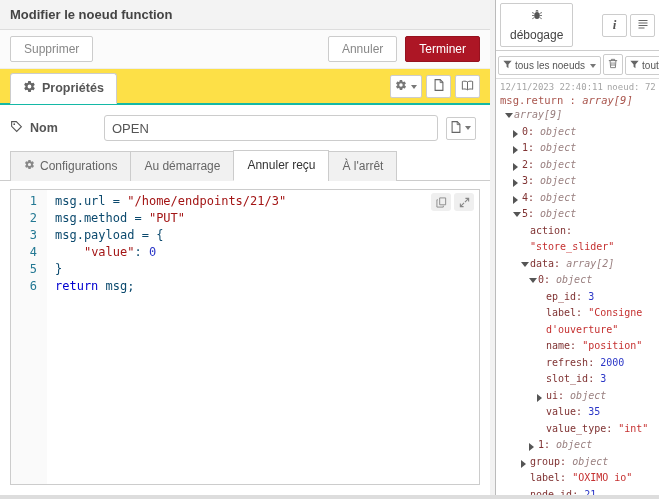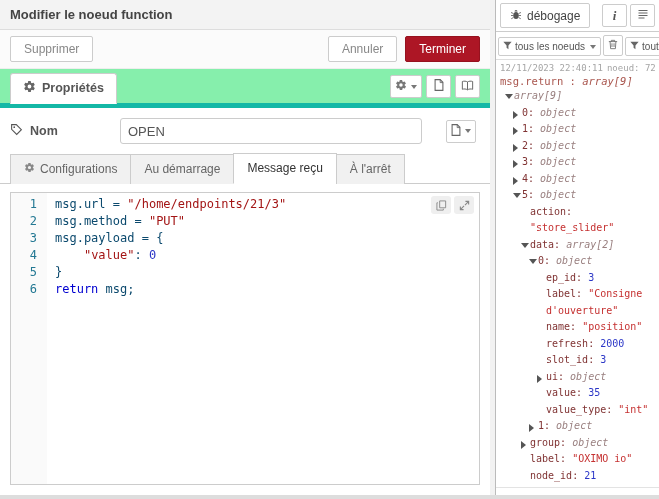--- a/index.html
+++ b/index.html
@@ -8,26 +8,26 @@
   .app { width:659px; height:495px; display:flex; background:#f2f2f2; overflow:hidden; }
 
   
   .tray { width:490px; background:#fff; display:flex; flex-direction:column; box-shadow:1px 0 4px rgba(0,0,0,.25); overflow:hidden; }
   .tray-header { background:#f3f3f3; border-bottom:1px solid #ddd; padding:7px 10px; font-size:13px; font-weight:bold; color:#444; }
   .tray-toolbar { background:#fbfbfb; border-bottom:1px solid #eee; padding:6px 10px; display:flex; justify-content:space-between; align-items:center; }
   .toolbar-right { display:flex; gap:8px; }
   .btn { font-family:inherit; font-size:12px; color:#888; background:#fff; border:1px solid #ccc; border-radius:2px; padding:5px 13px; cursor:pointer; }
   .btn-primary { background:#ad1625; border-color:#96121f; color:#fff; }
 
-  .props-bar { background:#86efac; border-bottom:5px solid #14b8a6; padding:4px 10px 0; display:flex; justify-content:space-between; align-items:flex-end; }
+  .props-bar { background:#fde047; border-bottom:2px solid #14b8a6; padding:4px 10px 0; display:flex; justify-content:space-between; align-items:flex-end; }
   .props-tab { display:flex; align-items:center; gap:6px; background:#fff; border:1px solid #ccc; border-bottom:1px solid #fff; margin-bottom:-1px; border-radius:3px 3px 0 0; padding:6px 12px 7px; font-size:12.5px; font-weight:bold; color:#555; }
   .props-actions { display:flex; gap:4px; margin-bottom:5px; }
   .icon-btn { height:23px; min-width:25px; display:inline-flex; align-items:center; justify-content:center; gap:2px; background:#fff; border:1px solid #ccc; border-radius:2px; padding:0 4px; cursor:pointer; }
 
-  .form-row { display:flex; align-items:center; gap:24px; padding:10px 14px 9px 10px; background:#fff; }
+  .form-row { display:flex; align-items:center; gap:8px; padding:10px 14px 9px 10px; background:#fff; }
   .form-label { display:flex; align-items:center; gap:7px; width:86px; font-size:12.5px; font-weight:bold; color:#555; flex:none; }
   .name-input { flex:1; height:26px; border:1px solid #ccc; border-radius:3px; padding:0 7px; font-size:13px; color:#555; font-family:inherit; outline:none; }
 
   .func-tabs { display:flex; align-items:flex-end; padding-left:10px; border-bottom:1px solid #ccc; background:#fff; height:31px; }
   .func-tab { display:flex; align-items:center; gap:5px; padding:7px 13px 8px; font-size:12px; color:#666; background:#f1f1f1; border:1px solid #ccc; border-bottom:none; margin-right:-1px; margin-bottom:-1px; cursor:pointer; white-space:nowrap; }
   .func-tab.active { background:#fff; color:#333; border-bottom:1px solid #fff; }
 
   .editor { flex:1; margin:8px 10px 10px; border:1px solid #ccc; position:relative; display:flex; overflow:hidden; font-family:"DejaVu Sans Mono", monospace; font-size:12px; line-height:17px; background:#fff; }
   .gutter { width:36px; flex:none; background:#fafafa; color:#237893; text-align:right; padding:3px 10px 0 0; }
   .code { flex:1; padding:3px 0 0 8px; white-space:pre; color:#111; overflow:hidden; }
@@ -37,21 +37,21 @@
   .tk-k { color:#0000d0; }
   .editor-actions { position:absolute; top:3px; right:5px; display:flex; gap:3px; }
   .ed-btn { width:20px; height:18px; background:#efefef; border-radius:3px; display:flex; align-items:center; justify-content:center; cursor:pointer; }
 
   
   .gap { width:5px; background:#f2f2f2; }
 
   
   .sidebar { flex:1; min-width:0; background:#fff; border-left:1px solid #bbb; display:flex; flex-direction:column; overflow:hidden; }
   .sb-header { display:flex; align-items:center; justify-content:space-between; padding:3px 4px; border-bottom:1px solid #ccc; background:#fff; }
-  .sb-tab { display:flex; align-items:center; gap:5px; border:1px solid #ccc; border-radius:2px; padding:4px 9px; font-size:12px; color:#444; background:#fff; cursor:pointer; white-space:nowrap; }
+  .sb-tab { display:flex; align-items:center; gap:5px; border:1px solid #ccc; border-radius:2px; padding:4px 9px; font-size:12px; color:#444; background:#fff; cursor:pointer; white-space:nowrap;flex-direction:column; }
   .sb-actions { display:flex; gap:3px; }
   .info-i { font-family:"Liberation Serif", serif; font-style:italic; font-weight:bold; font-size:13px; color:#555; }
 
   .sb-toolbar { display:flex; align-items:flex-end; gap:2px; padding:3px 2px; border-bottom:1px solid #ddd; background:#fff; }
   .sb-btn { display:flex; align-items:center; gap:3px; border:1px solid #ccc; border-radius:2px; background:#fff; padding:3px 4px; font-size:10px; color:#555; cursor:pointer; white-space:nowrap; font-family:inherit; }
   .sb-btn.right { margin-left:auto; }
 
   .sb-body { flex:1; overflow:hidden; }
   .dbg-msg { border-bottom:1px solid #e3e3e3; padding:1px 2px 3px; }
   .dbg-meta { display:flex; justify-content:space-between; gap:4px; font-family:"DejaVu Sans Mono", monospace; font-size:9px; color:#a5a5a5; white-space:nowrap; overflow:hidden; padding:2px 2px 0; }
@@ -138,21 +138,21 @@
       <div class="func-tab">
         <span><svg width="11" height="11" viewBox="0 0 24 24">
               <path fill="#888" d="M19.4 13c.04-.32.06-.65.06-1s-.02-.68-.07-1l2.1-1.65a.5.5 0 0 0 .12-.64l-2-3.46a.5.5 0 0 0-.6-.22l-2.49 1a7.3 7.3 0 0 0-1.73-1l-.38-2.65A.5.5 0 0 0 13.93 2h-4a.5.5 0 0 0-.5.42l-.37 2.65c-.63.26-1.2.6-1.74 1l-2.48-1a.5.5 0 0 0-.61.22l-2 3.46a.5.5 0 0 0 .12.64L4.56 11a7.9 7.9 0 0 0 0 2l-2.11 1.65a.5.5 0 0 0-.12.64l2 3.46c.12.22.39.3.6.22l2.5-1c.53.41 1.1.75 1.73 1l.37 2.65c.04.24.25.42.5.42h4c.25 0 .46-.18.5-.42l.37-2.65a7.3 7.3 0 0 0 1.73-1l2.49 1c.22.09.48 0 .6-.22l2-3.46a.5.5 0 0 0-.12-.64L19.4 13zM11.93 15.5a3.5 3.5 0 1 1 0-7 3.5 3.5 0 0 1 0 7z"></path>
             </svg></span>
         <span>Configurations</span>
       </div>
       <div class="func-tab">
         <span>Au démarrage</span>
       </div>
       <div class="func-tab active">
-        <span>Message reçu</span>
+        <span>Annuler reçu</span>
       </div>
       <div class="func-tab">
         <span>À l'arrêt</span>
       </div>
     </div>
 
     <div class="editor">
       <div class="gutter">
           <div class="gut-num">1</div>
           <div class="gut-num">2</div>

